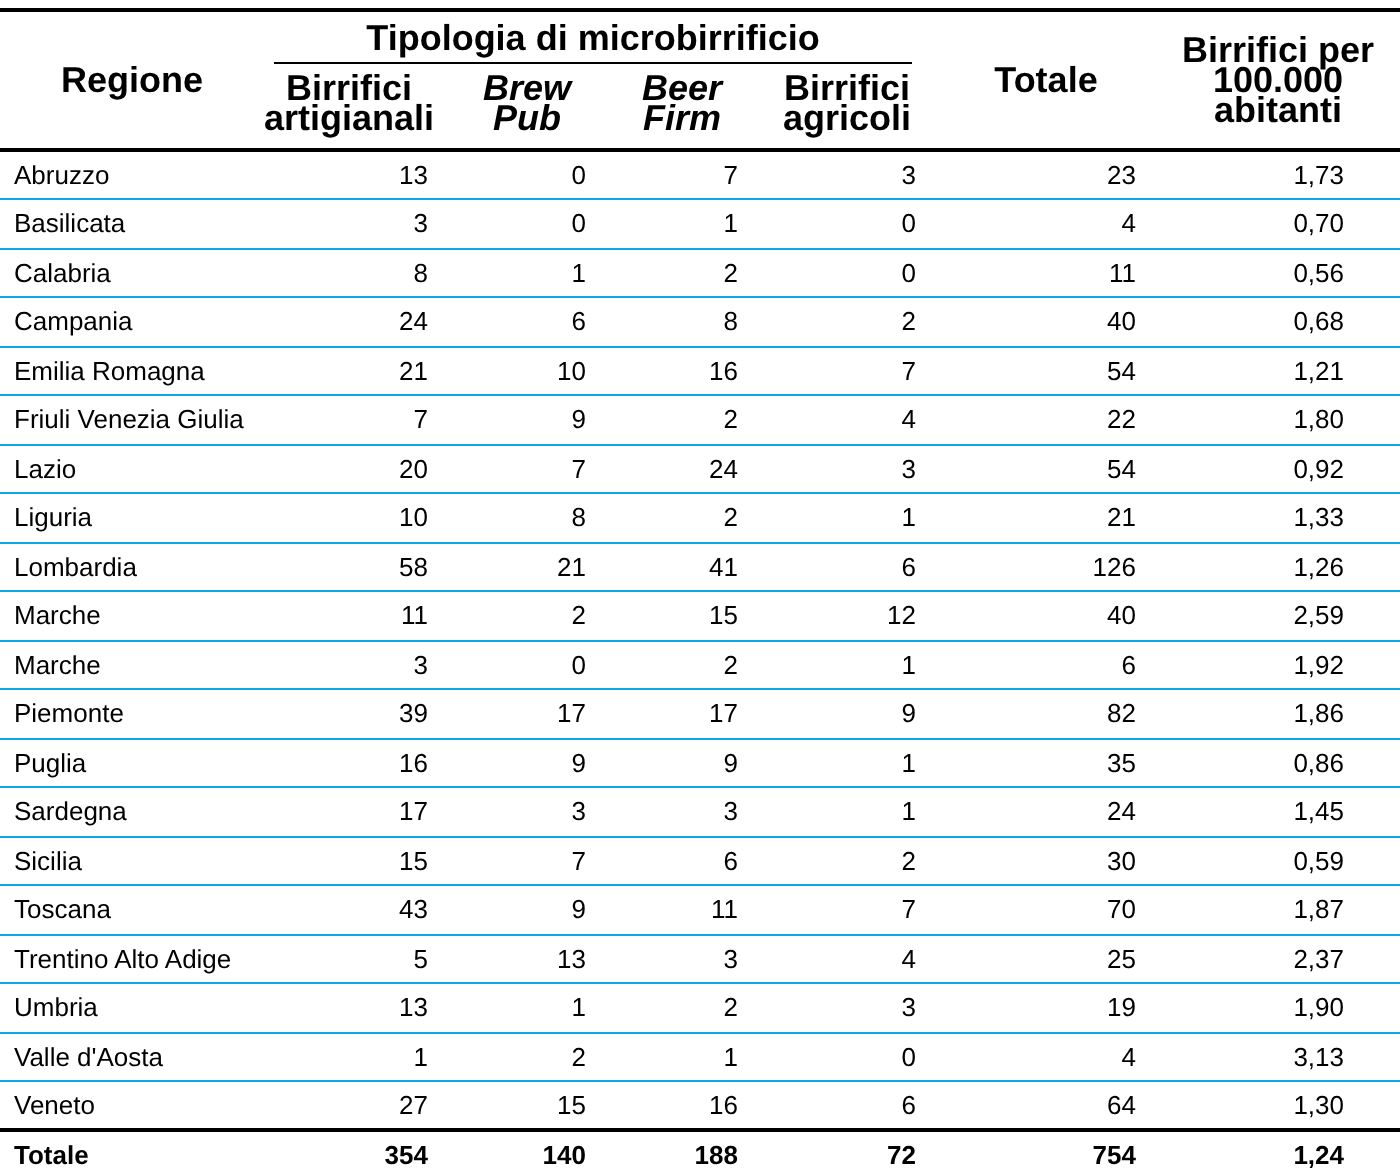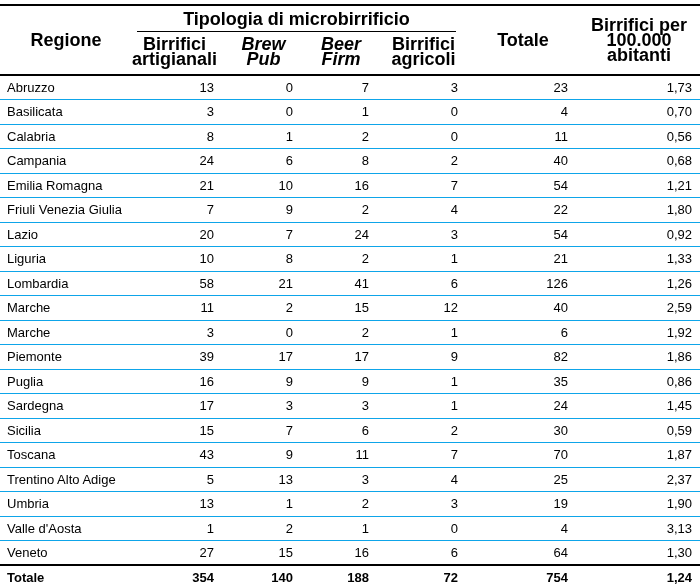--- a/index.html
+++ b/index.html
@@ -46,21 +46,21 @@
   .italic { font-style: italic; }
 
   tbody td, tfoot td {
     font-size: 13px;
     vertical-align: middle;
   }
   tbody td { height: 24.5px; }
   tbody tr { border-bottom: 1px solid #0ea5e9; }
   td.region { text-align: left; padding-left: 7px; }
   td.num { text-align: right; padding-right: 10px; }
-  td.last { padding-right: 8px; }
+  td.last { padding-right: 28px; }
 
   tfoot tr { border-top: 2px solid #000; }
   tfoot td { font-weight: bold; height: 25px; }
 </style>
 </head>
 <body>
 
 <div class="table-wrap">
   <table>
     <colgroup>

